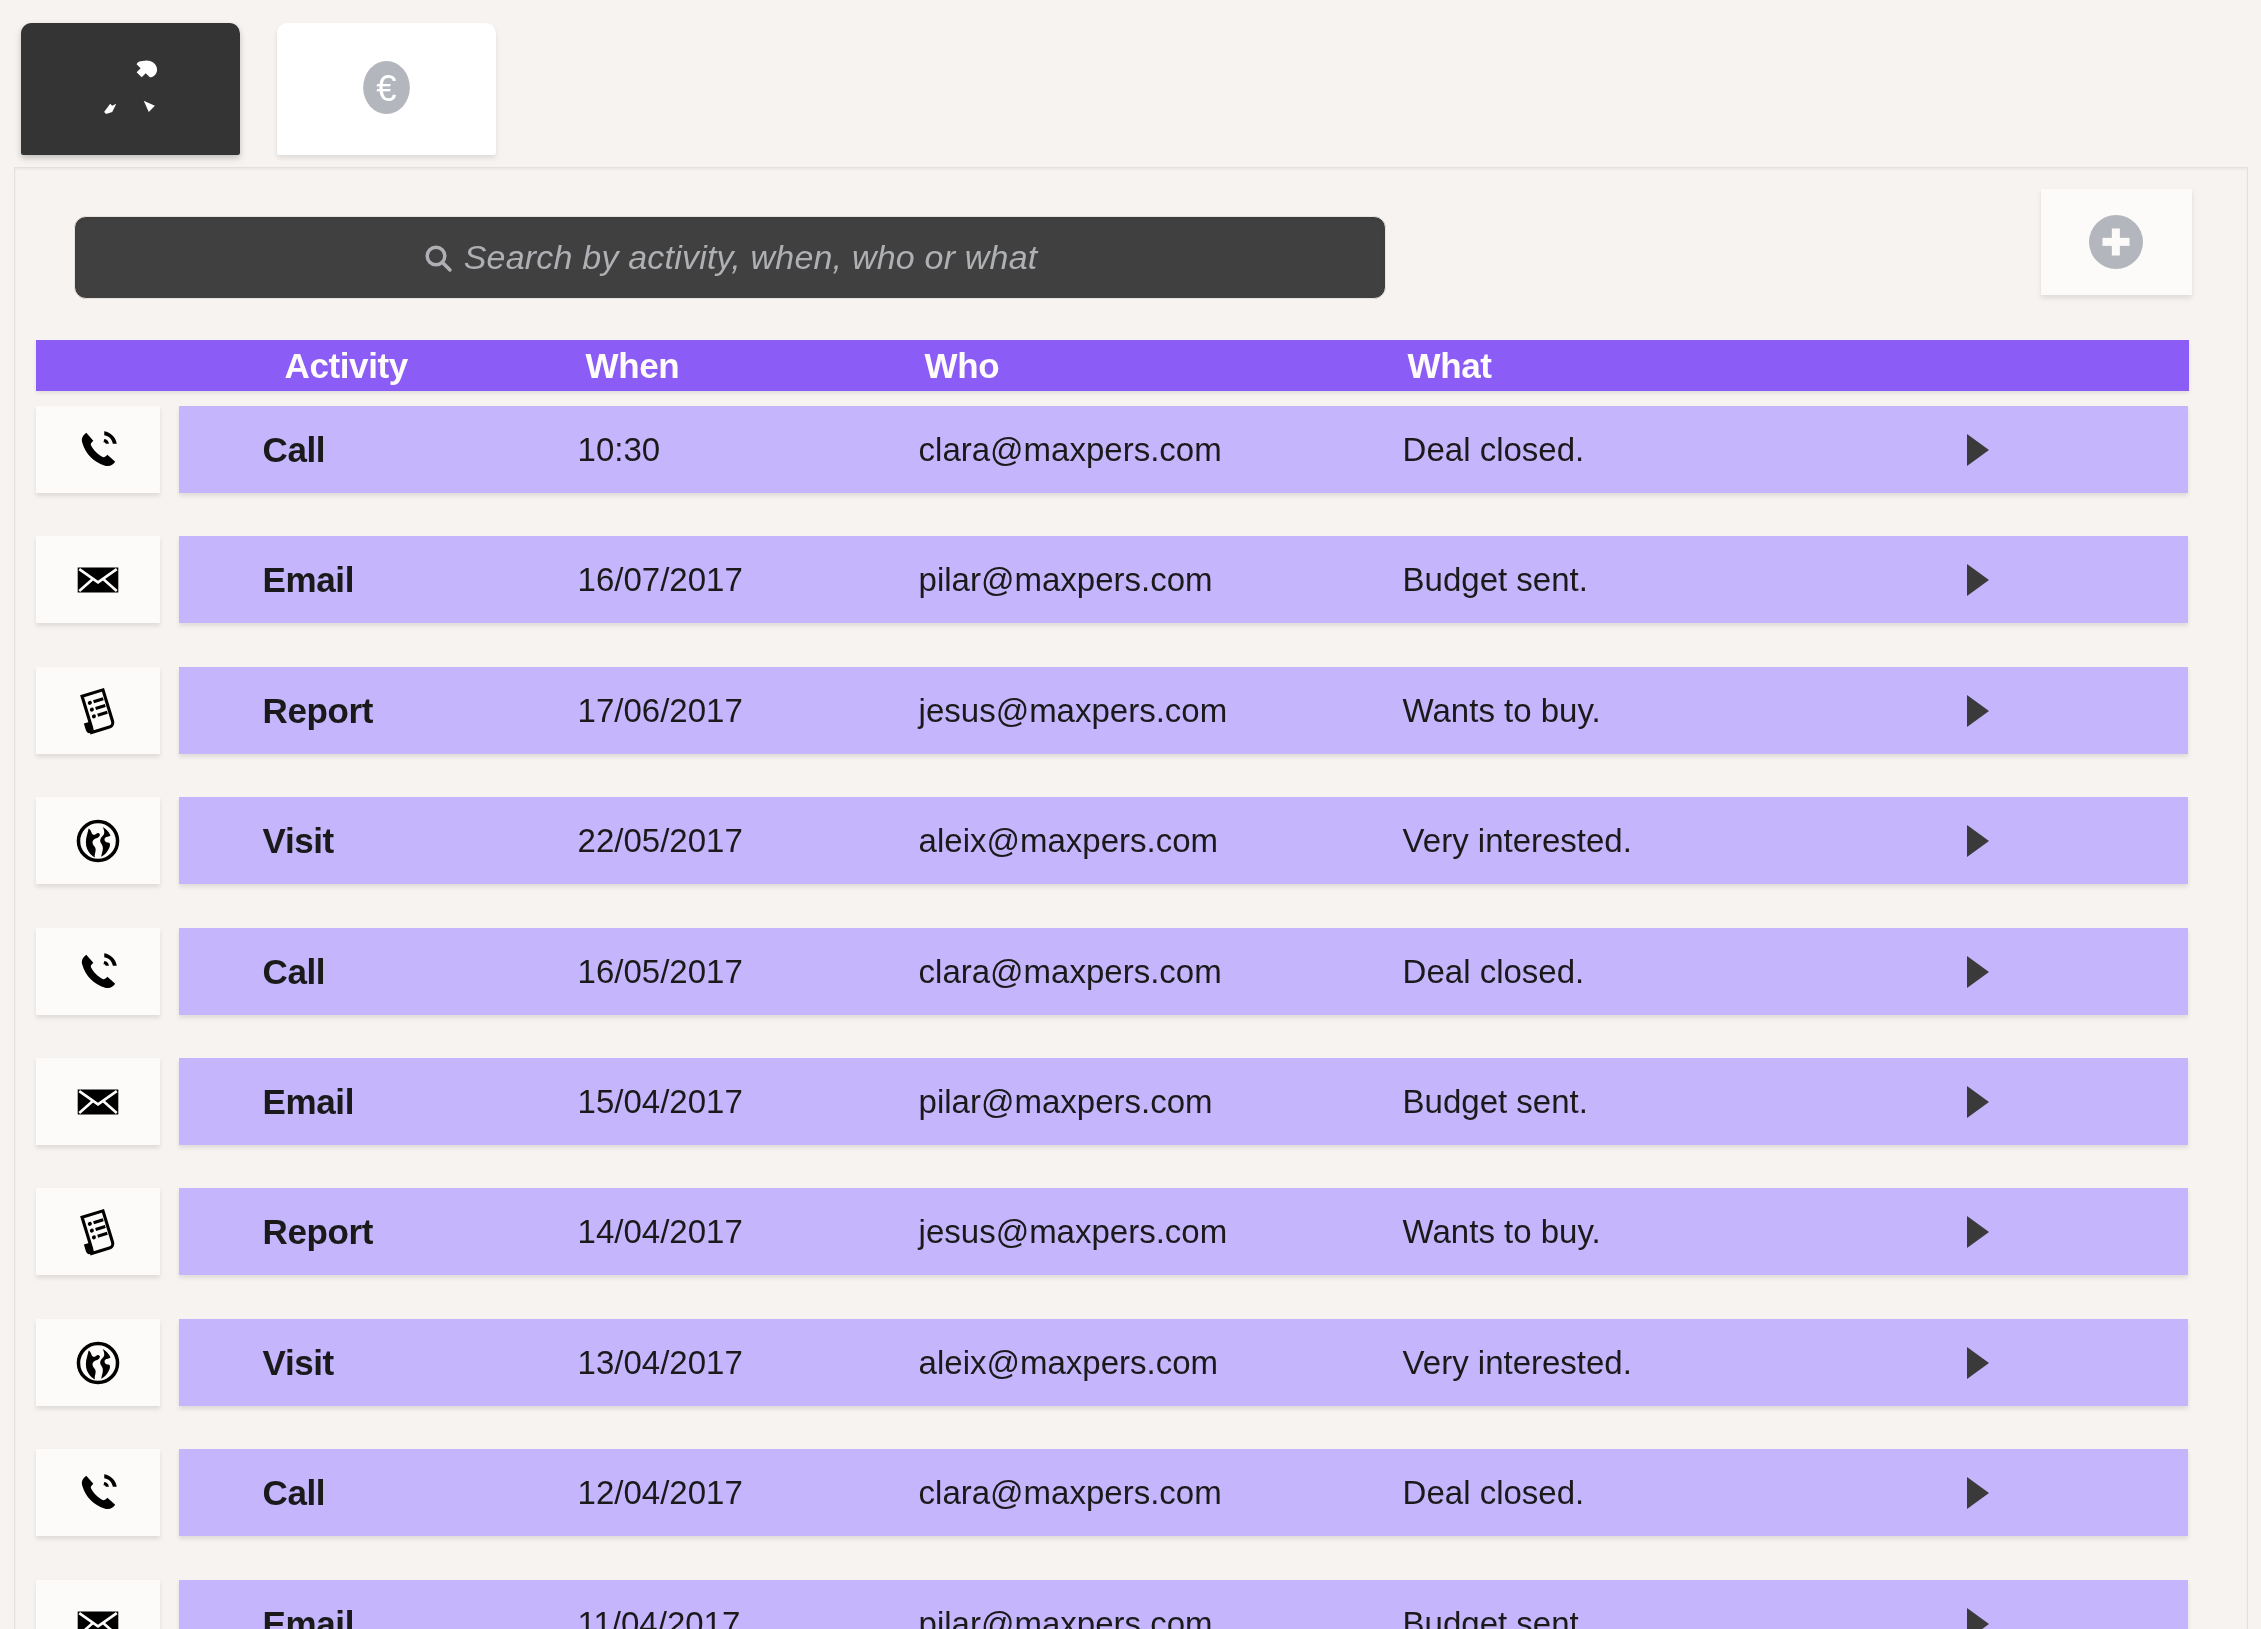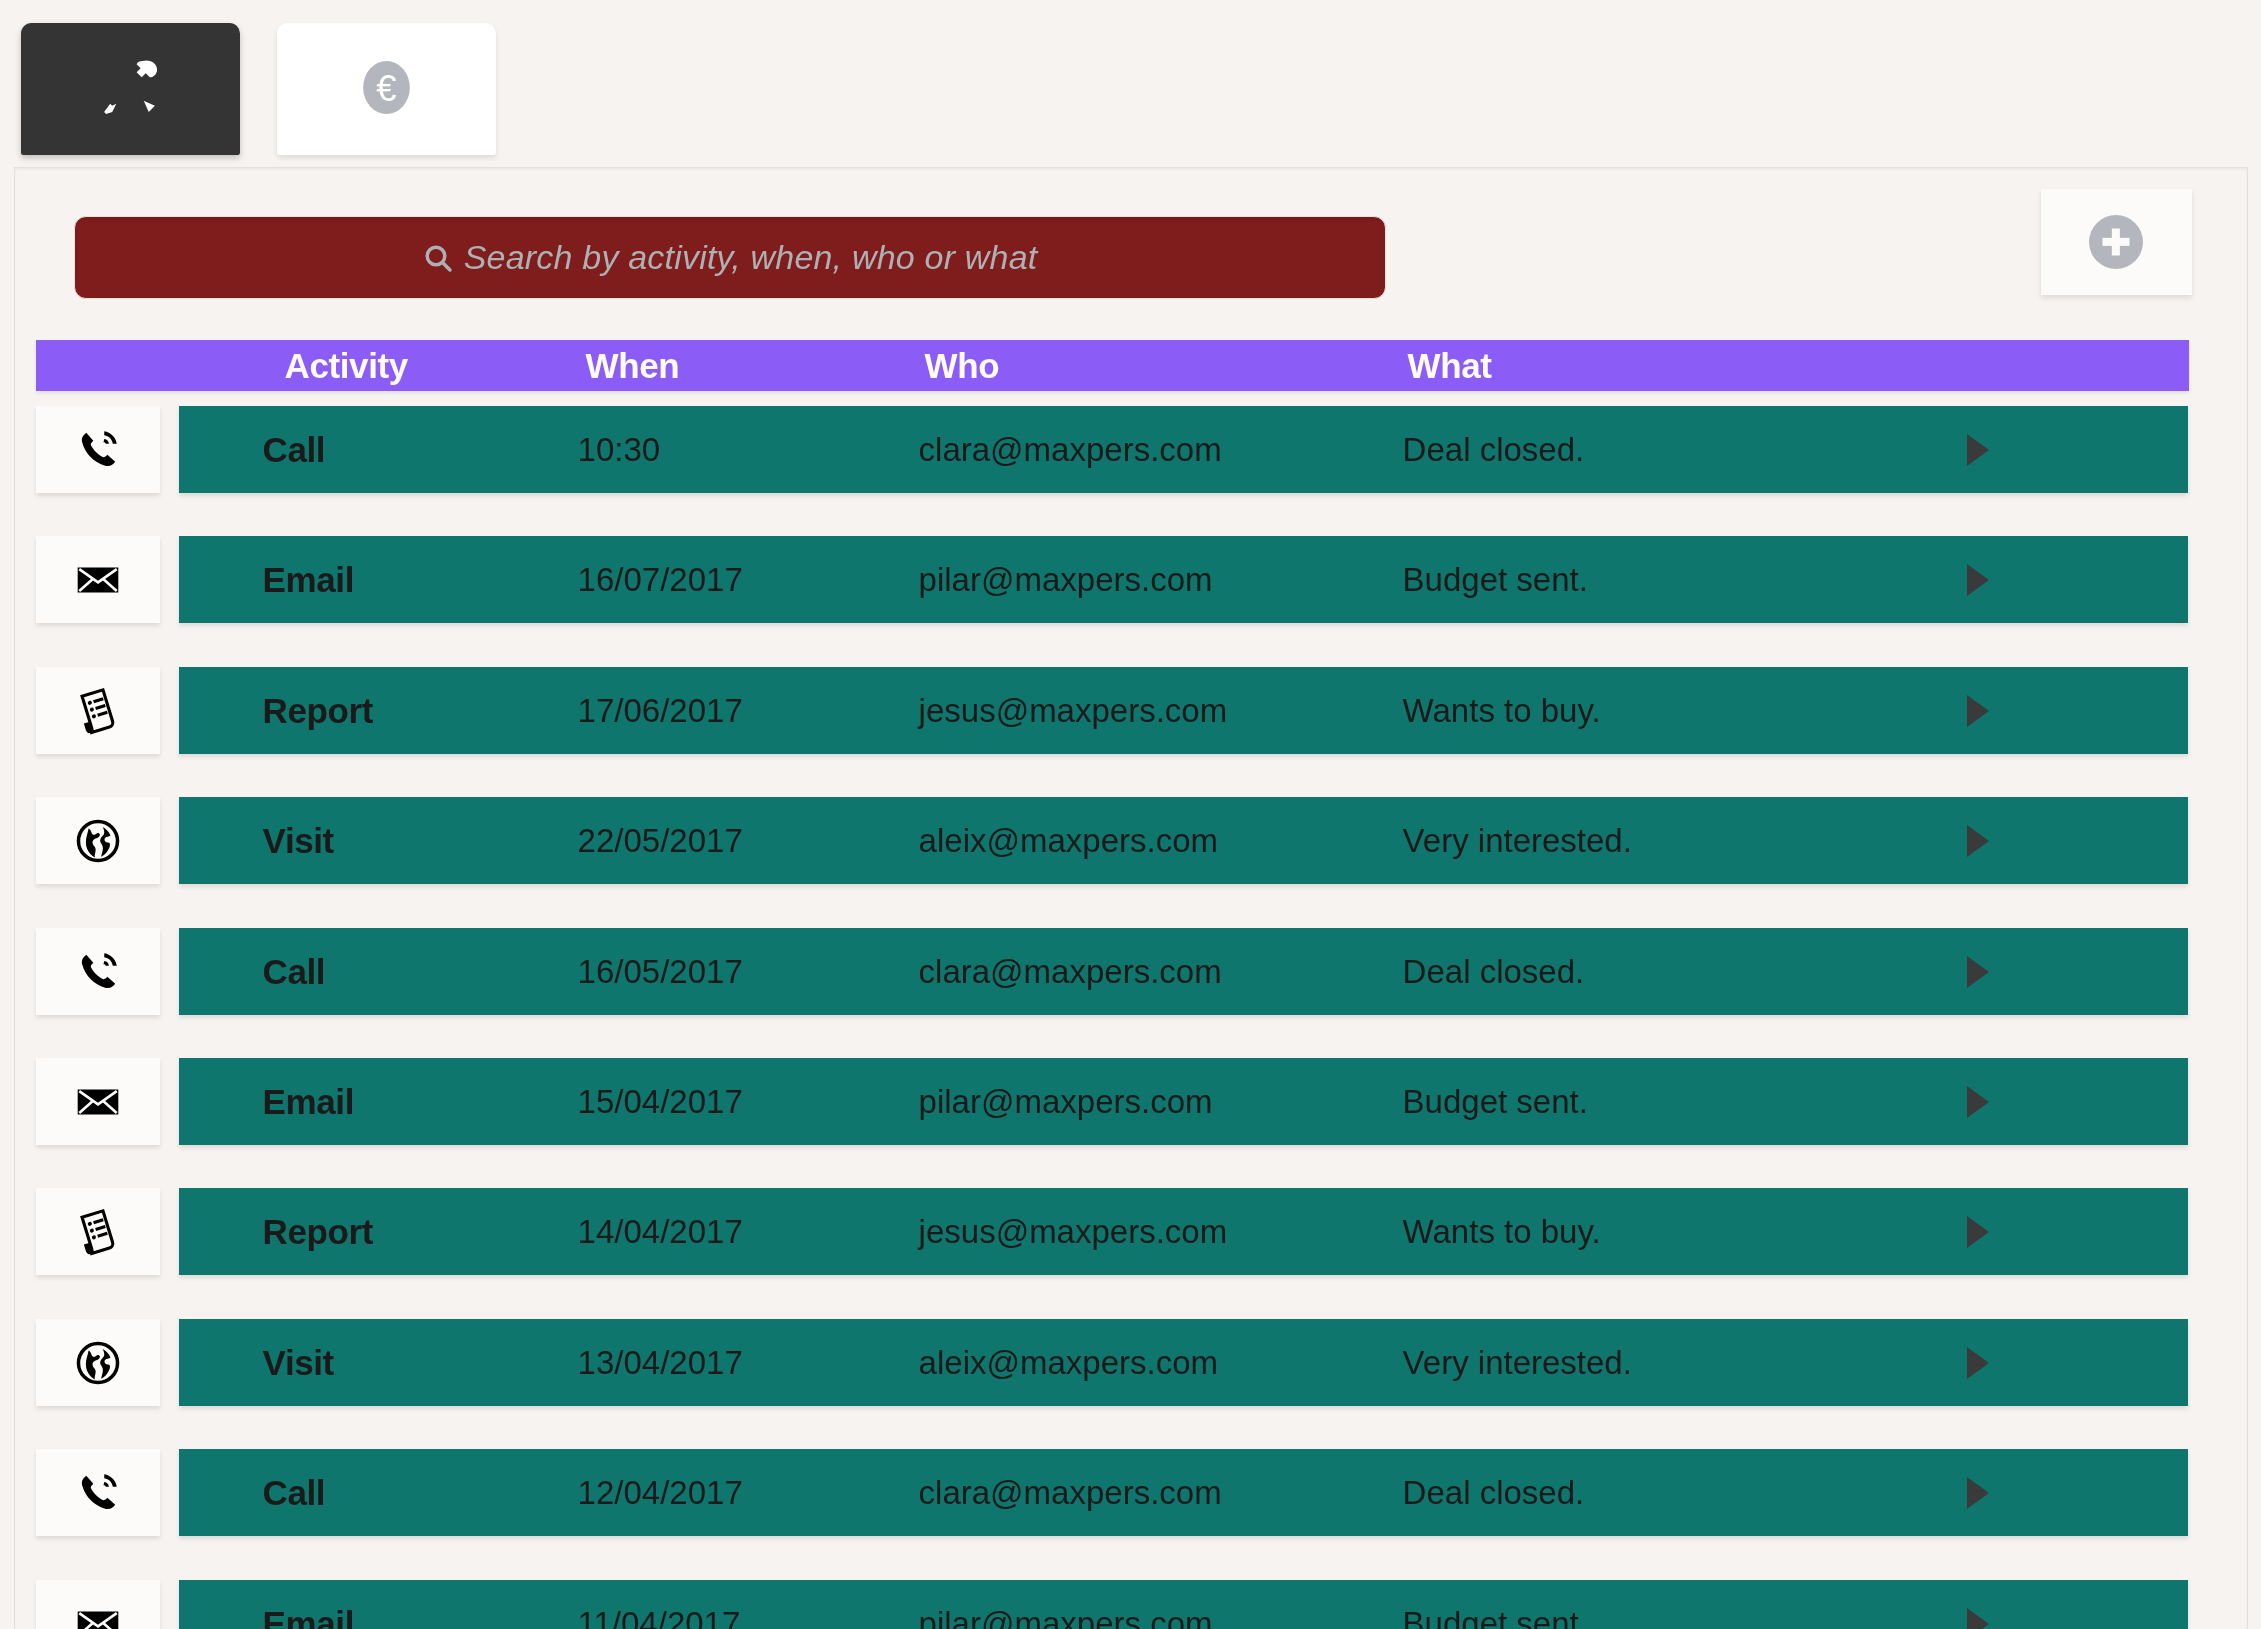--- a/index.html
+++ b/index.html
@@ -50,21 +50,21 @@
   
   .searchrow {
     position: absolute;
     left: 0; top: 0;
     width: 2231px; height: 143px;
   }
   .searchbox {
     position: absolute;
     left: 59px; top: 48px;
     width: 1312px; height: 83px;
-    background: #7f1d1d;
+    background: #404040;
     border: 1.5px solid #e9e3df;
     border-radius: 12px;
     box-shadow: inset 0 2.3px 3.8px rgba(0,0,0,0.055);
     display: flex;
     align-items: center;
     justify-content: center;
     gap: 10px;
   }
   .search-icon { width: 32px; height: 32px; display: block; }
   .search-ph {
@@ -139,21 +139,21 @@
     background: #fcfbfa;
     box-shadow: 0 3px 4.5px rgba(0,0,0,0.10);
     display: flex;
     align-items: center;
     justify-content: center;
   }
   .rowcard {
     position: absolute;
     left: 164px; top: 0;
     width: 2009px; height: 87px;
-    background: #0f766e;
+    background: #c4b5fd;
     box-shadow: 0 3px 4.5px rgba(0,0,0,0.10);
   }
   .cell {
     position: absolute;
     top: 50%;
     transform: translateY(-50%);
     white-space: nowrap;
     color: #1a1a1a;
   }
   .c-activity {

